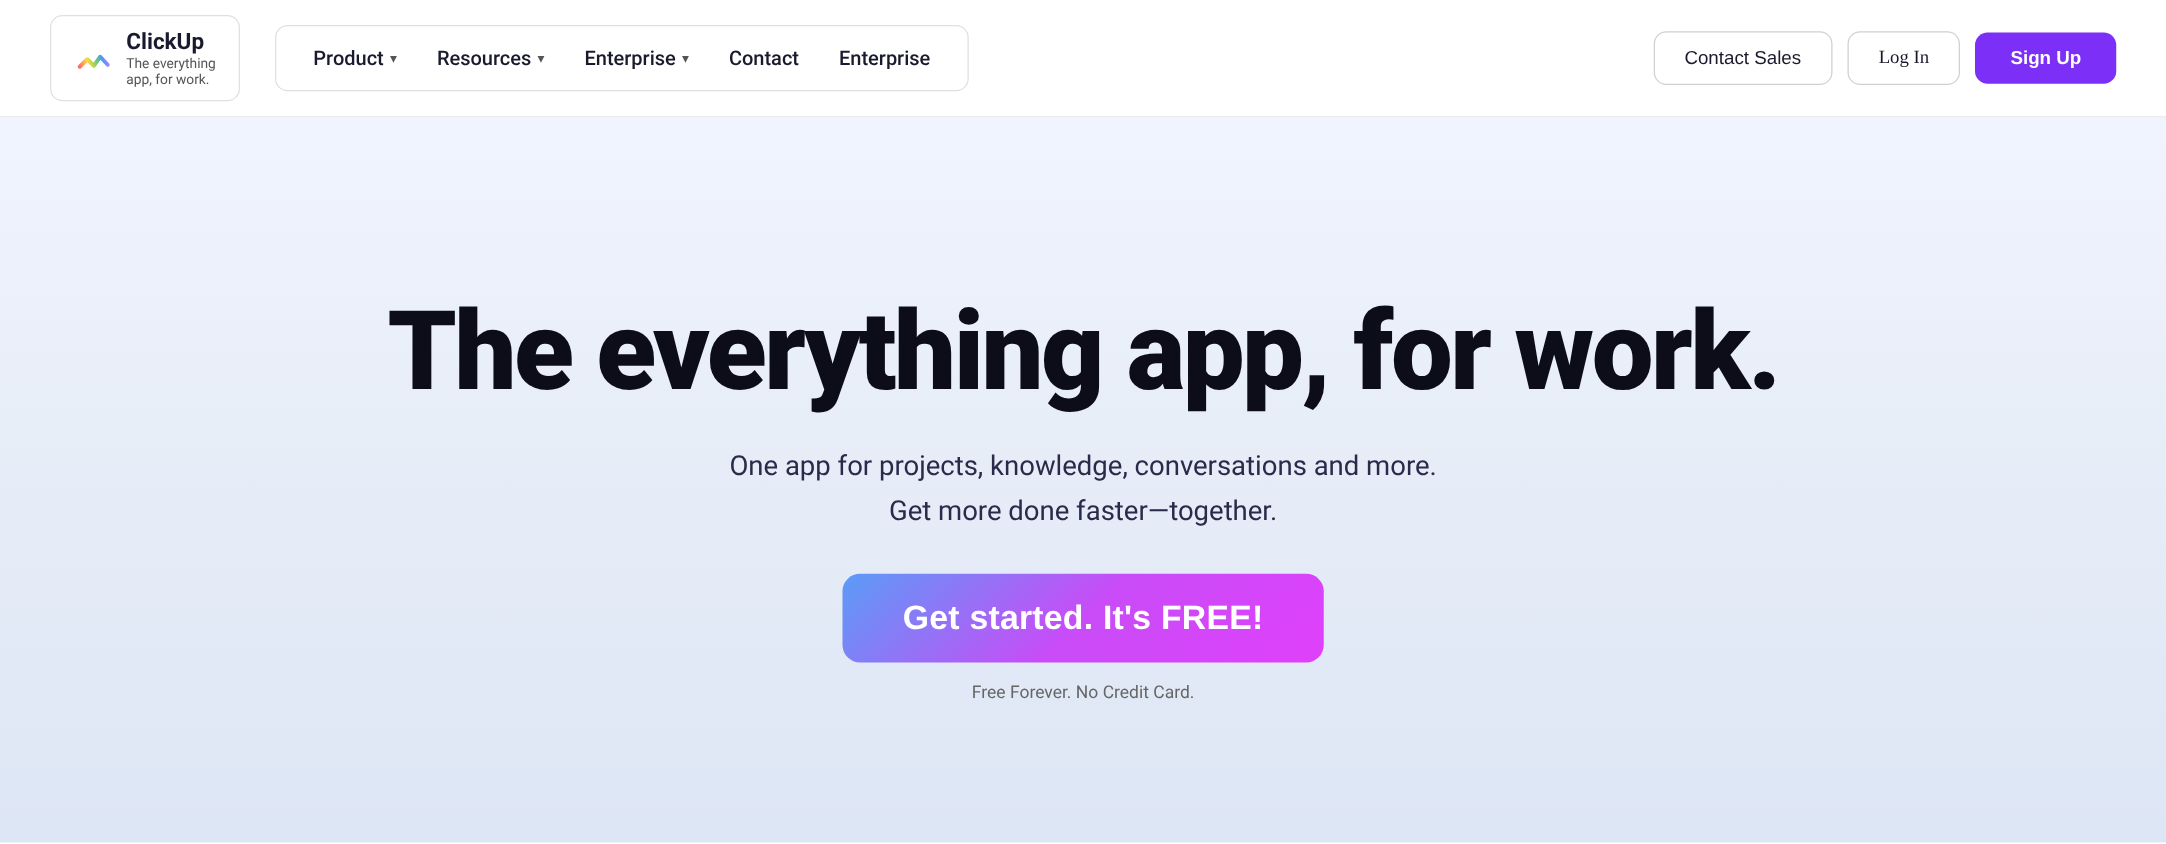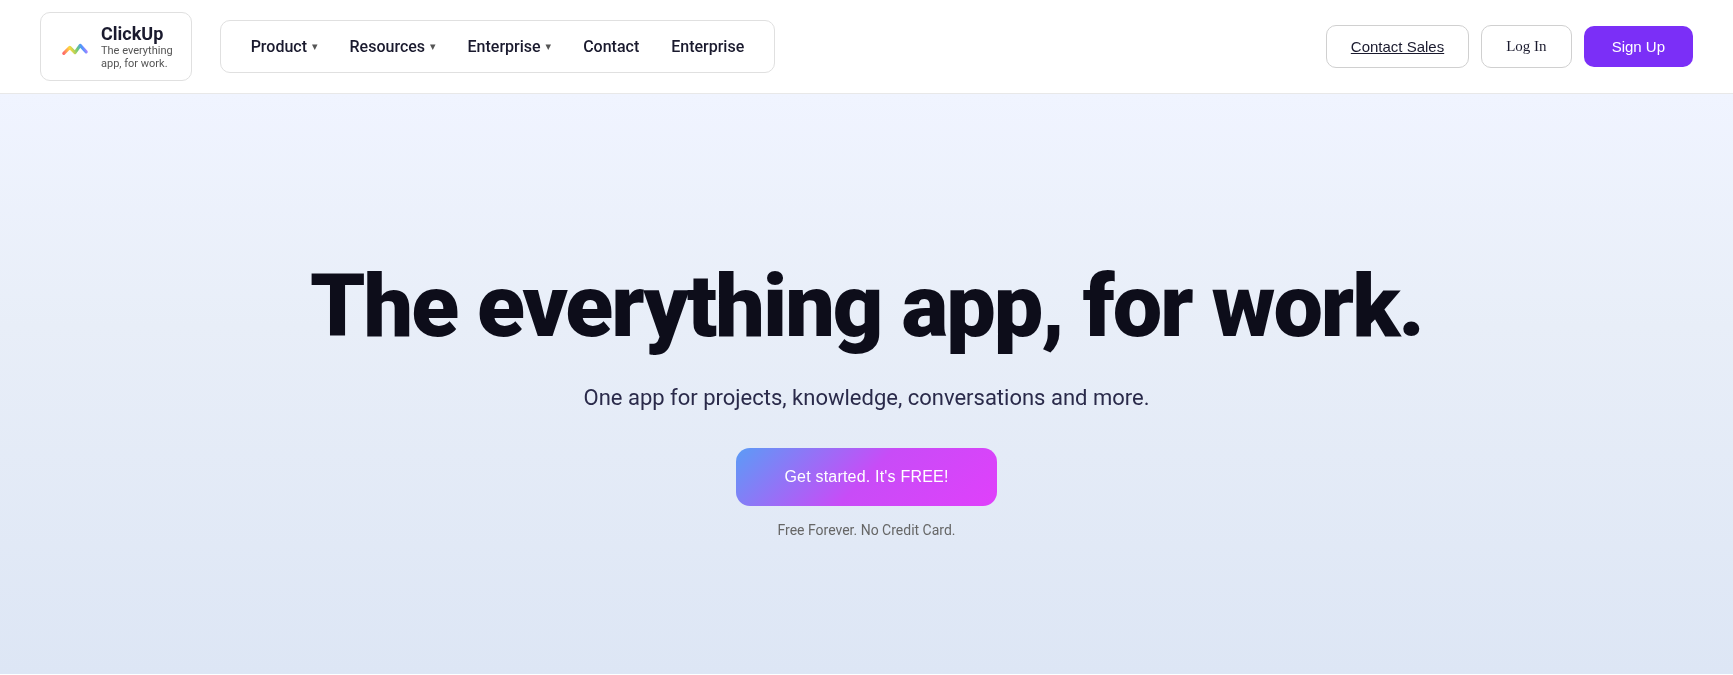--- a/index.html
+++ b/index.html
@@ -98,42 +98,41 @@
 
     .btn-contact {
       padding: 12px 24px;
       border: 1px solid #d0d0d0;
       border-radius: 10px;
       background: #ffffff;
       font-size: 15px;
       font-weight: 500;
       color: #1a1a2e;
       cursor: pointer;
-      text-decoration: underline;
     }
 
     .btn-login {
       padding: 12px 24px;
       border: 1px solid #d0d0d0;
       border-radius: 10px;
       background: #ffffff;
       font-size: 15px;
       font-weight: 500;
       color: #1a1a2e;
       cursor: pointer;
       font-family: Liberation Serif, serif;
     }
 
     .btn-signup {
       padding: 12px 28px;
       border: none;
       border-radius: 10px;
       background: #7b2ff7;
       font-size: 15px;
-      font-weight: 400;
+      font-weight: 700;
       color: #ffffff;
       cursor: pointer;
     }
 
     
     .hero {
       display: flex;
       flex-direction: column;
       align-items: center;
       justify-content: center;
@@ -159,22 +158,22 @@
       line-height: 1.6;
       margin-bottom: 32px;
       font-weight: 400;
     }
 
     .btn-cta {
       padding: 20px 48px;
       border: none;
       border-radius: 14px;
       background: linear-gradient(135deg, #5b9cf6 0%, #c84cf7 50%, #e040fb 100%);
-      font-size: 16px;
-      font-weight: 400;
+      font-size: 27px;
+      font-weight: 700;
       color: #ffffff;
       cursor: pointer;
       letter-spacing: 0.2px;
       margin-bottom: 16px;
       text-align: center;
     }
 
     .hero-disclaimer {
       font-size: 14px;
       color: #666;
@@ -238,16 +237,17 @@
     <button class="btn-contact">Contact Sales</button>
     <button class="btn-login">Log In</button>
     <button class="btn-signup">Sign Up</button>
   </div>
 </nav>
 
 <section class="hero">
   <h1 class="hero-title">The everything app, for work.</h1>
   <p class="hero-subtitle">
     <span>One app for projects, knowledge, conversations and more.</span><br>
+    <span>Get more done faster—together.</span>
   </p>
   <button class="btn-cta">Get started. It's FREE!</button>
   <p class="hero-disclaimer">Free Forever. No Credit Card.</p>
 </section>
 
 </body></html>

